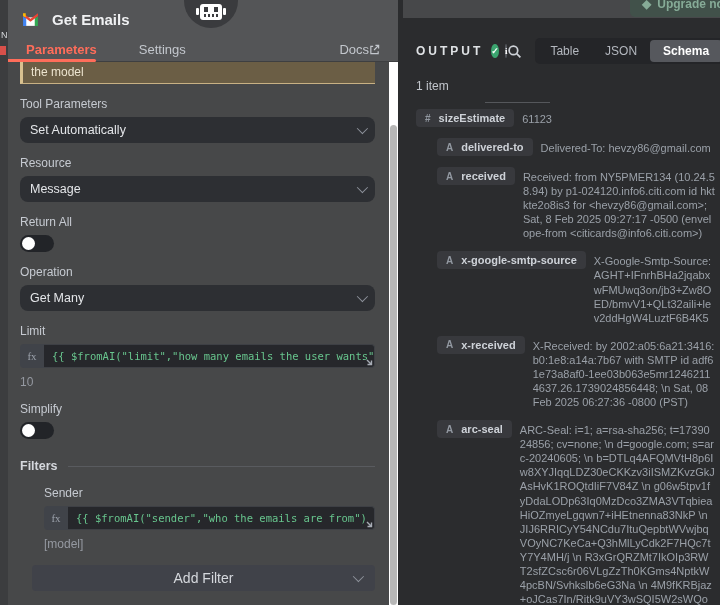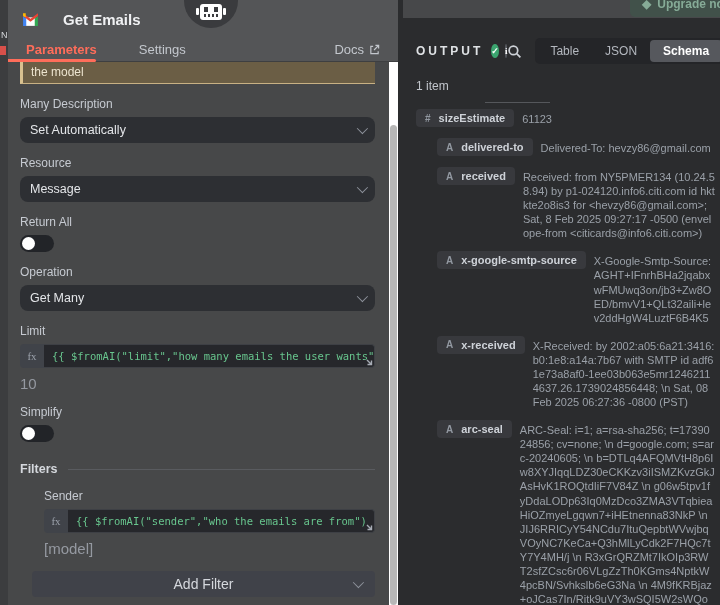--- a/index.html
+++ b/index.html
@@ -7,29 +7,29 @@
     font-family:"Liberation Sans", sans-serif; }
   .stage { position:relative; width:720px; height:605px; overflow:hidden; background:#2b2c2e; }
 
   
   .canvas-sliver { position:absolute; left:0; top:0; width:8px; height:605px; background:#3c3d3f; }
   .canvas-sliver .n { position:absolute; left:1px; top:30px; color:#d8dadd; font-size:9px; }
   .canvas-sliver .red { position:absolute; left:0; top:46px; width:6px; height:9px; background:#d8504a; }
 
   
   .node-panel { position:absolute; left:8px; top:0; width:390px; height:605px; background:#474849; }
-  .np-header { height:38px; background:#545557; display:flex; align-items:center; padding:0 14px; gap:24px; }
+  .np-header { height:38px; background:#545557; display:flex; align-items:center; padding:0 14px; gap:13px; }
   .np-title { color:#f0f1f3; font-size:15px; font-weight:700; }
   .np-tabs { height:24px; background:#545557; display:flex; align-items:center; padding:0 18px; position:relative;
     border-bottom:1px solid #3e3f41; }
   .tab { font-size:13px; margin-right:42px; cursor:pointer; }
   .tab.active { color:#ff6d5a; font-weight:600; }
   .tab.inactive { color:#c3c7cd; }
   .tab-underline { position:absolute; left:0; bottom:-1px; width:88px; height:3px; background:#ff6d5a; border-radius:0 2px 2px 0; }
-  .docs { margin-left:auto; color:#c3c7cd; font-size:13px; display:flex; align-items:center; gap:5px; cursor:pointer; }
+  .docs { margin-left:auto; color:#c3c7cd; font-size:13px; display:flex; align-items:center; cursor:pointer; }
 
   .np-content { position:relative; height:calc(605px - 62px); padding:0 23px 0 12px; overflow:hidden; }
 
   .notice { margin-top:0; height:22px; background:#6b5e45; border-left:3px solid #d9c18f; border-bottom:1px solid #c8b184;
     color:#ece4cf; font-size:12px; padding:3px 8px; }
 
   .label { color:#c6cad1; font-size:12px; margin-bottom:6px; }
   .field { margin-top:13px; }
   .select { height:26px; background:#2d2f33; border-radius:8px; display:flex; align-items:center;
     padding:0 10px; color:#e4e6e9; font-size:12.5px; justify-content:space-between; cursor:pointer; }
@@ -38,21 +38,21 @@
 
   .toggle { width:34px; height:17px; border-radius:9px; background:#222428; position:relative; cursor:pointer; }
   .toggle .knob { position:absolute; left:2px; top:2px; width:13px; height:13px; border-radius:50%; background:#fff; }
 
   .expr-row { display:flex; position:relative; }
   .fx-tag { width:24px; background:#404349; border-radius:4px 0 0 4px; color:#9ba1ab; font-size:11px;
     display:flex; align-items:center; justify-content:center; font-family:"Liberation Serif", serif; }
   .expr-input { flex:1; background:#26272b; border:1px solid #3e4045; border-left:none; border-radius:0 4px 4px 0;
     padding:5px 18px 5px 8px; color:#68c68e; font-family:"DejaVu Sans Mono", monospace; font-size:10.5px; white-space:nowrap; overflow:hidden; }
   .expand-ic { position:absolute; right:2px; bottom:2px; width:12px; height:12px; cursor:pointer; }
-  .hint { color:#9599a1; font-size:15px; margin-top:7px; }
+  .hint { color:#9599a1; font-size:12px; margin-top:7px; }
 
   .section { display:flex; align-items:center; gap:10px; margin-top:20px; }
   .section .stitle { color:#d5d8dd; font-size:12.5px; font-weight:700; }
   .section .hair { flex:1; height:1px; background:#595b5f; }
   .indent { padding-left:24px; }
   .add-btn { margin-top:14px; margin-left:12px; height:26px; background:#404249; border-radius:4px; position:relative;
     display:flex; align-items:center; justify-content:center; color:#d5d8dd; font-size:14px; cursor:pointer; }
   .add-btn .chev { position:absolute; right:14px; }
 
   .np-scroll { position:absolute; right:0; top:62px; width:9px; height:543px; background:#ffffff; }
@@ -144,21 +144,21 @@
       <span class="tab-underline"></span>
     </div>
 
     <div class="np-content">
 
       <div class="notice">
         <span>the model</span>
       </div>
 
       <div class="field">
-        <div class="label">Many Description</div>
+        <div class="label">Tool Parameters</div>
         <div class="select">
           <span>Set Automatically</span>
           <span class="chev"></span>
         </div>
       </div>
 
       <div class="field">
         <div class="label">Resource</div>
         <div class="select">
           <span>Message</span>

